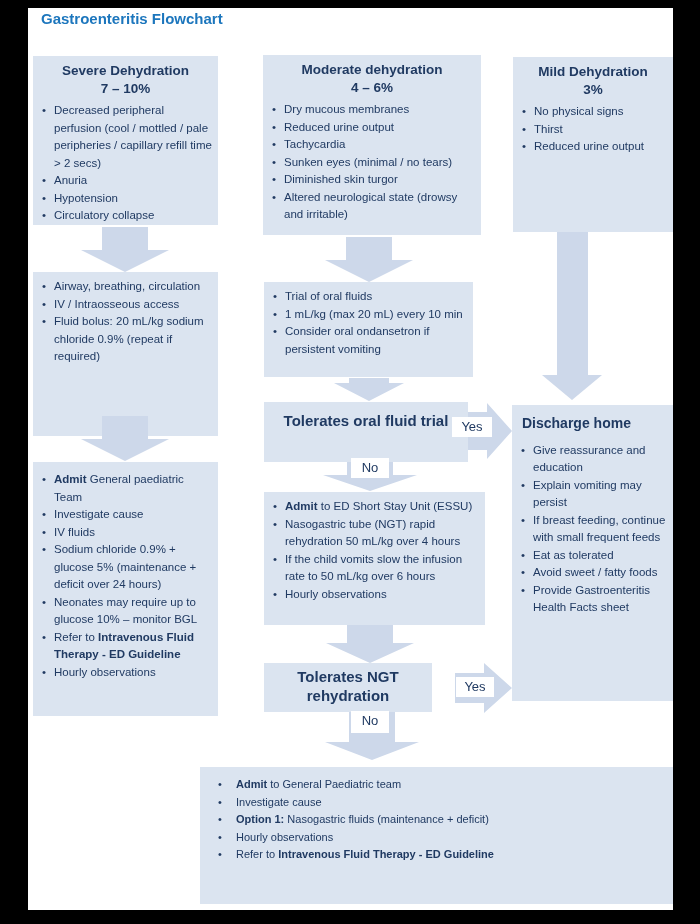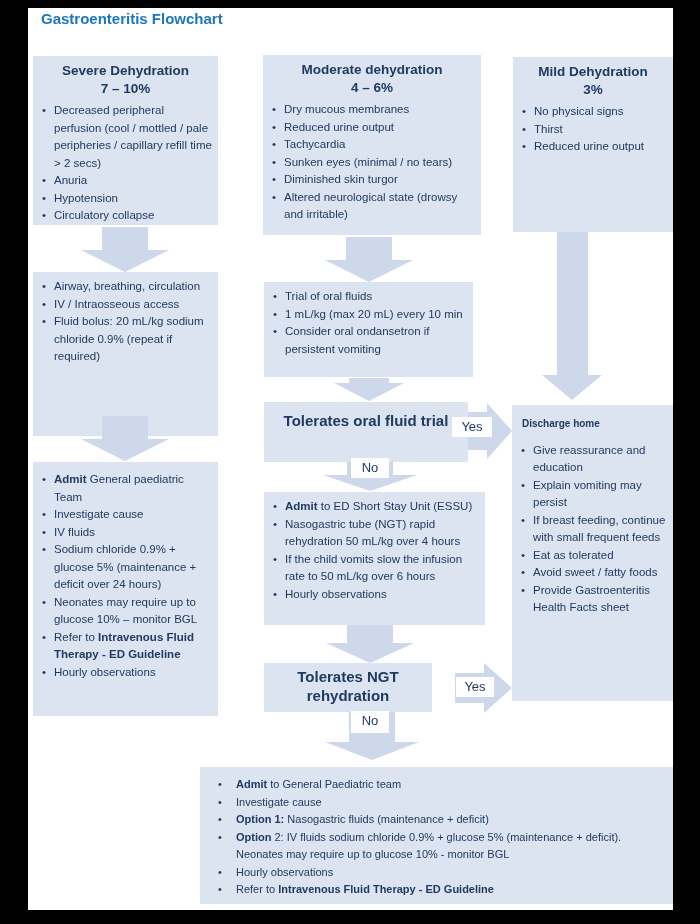--- a/index.html
+++ b/index.html
@@ -11,21 +11,21 @@
   .box{position:absolute;background:var(--box,#dbe4f0);color:var(--text,#203a62);
        font-size:11.5px;line-height:17.5px;box-sizing:border-box;}
   .hdr{font-weight:bold;text-align:center;font-size:13.5px;line-height:18px;padding-top:6px;margin-bottom:4px;}
   .blist{list-style:none;margin:0;padding:0 5px 0 8px;}
   .blist li{position:relative;padding-left:13px;}
   .blist li::before{content:"\2022";position:absolute;left:1px;}
   .b{font-weight:bold;}
   .pad-top{padding-top:6px;}
   .decision-title{font-weight:bold;text-align:center;font-size:15px;line-height:19px;padding-top:9px;}
   .decision-title.two-line{padding-top:4px;}
-  .discharge-title{font-weight:bold;font-size:10px;padding:10px 0 9px 10px;}
+  .discharge-title{font-weight:bold;font-size:14px;padding:10px 0 9px 10px;}
   .bottom-box{font-size:11px;}
   .bottom-box .blist{padding:9px 3px 0 14px;}
   .bottom-box .blist li{padding-left:22px;}
   .bottom-box .blist li::before{left:4px;}
   .arrow{position:absolute;color:var(--arrow,#cdd8ea);}
   .flow-label{position:absolute;background:var(--paper,#fff);font-size:13px;text-align:center;
               line-height:20px;color:var(--text,#203a62);}
 </style>
 </head>
 <body>
@@ -177,20 +177,19 @@
           <li><span>Avoid sweet / fatty foods</span></li>
           <li><span>Provide Gastroenteritis Health Facts sheet</span></li>
         </ul>
     </div>
 
     <div class="box bottom-box" style="left:172px;top:759px;width:473px;height:137px;">
       <ul class="blist">
           <li><span class="b">Admit</span><span> to General Paediatric team</span></li>
           <li><span>Investigate cause</span></li>
           <li><span class="b">Option 1:</span><span> Nasogastric fluids (maintenance + deficit)</span></li>
-          <li><span class="b">Option</span><span> 2: IV fluids sodium chloride 0.9% + glucose 5% (maintenance + deficit).</span><br><span>Neonates may require up to glucose 10% - monitor BGL</span></li>
           <li><span>Hourly observations</span></li>
           <li><span>Refer to </span><span class="b">Intravenous Fluid Therapy - ED Guideline</span></li>
         </ul>
     </div>
 
   </div>
 </div>
 
 </body></html>

